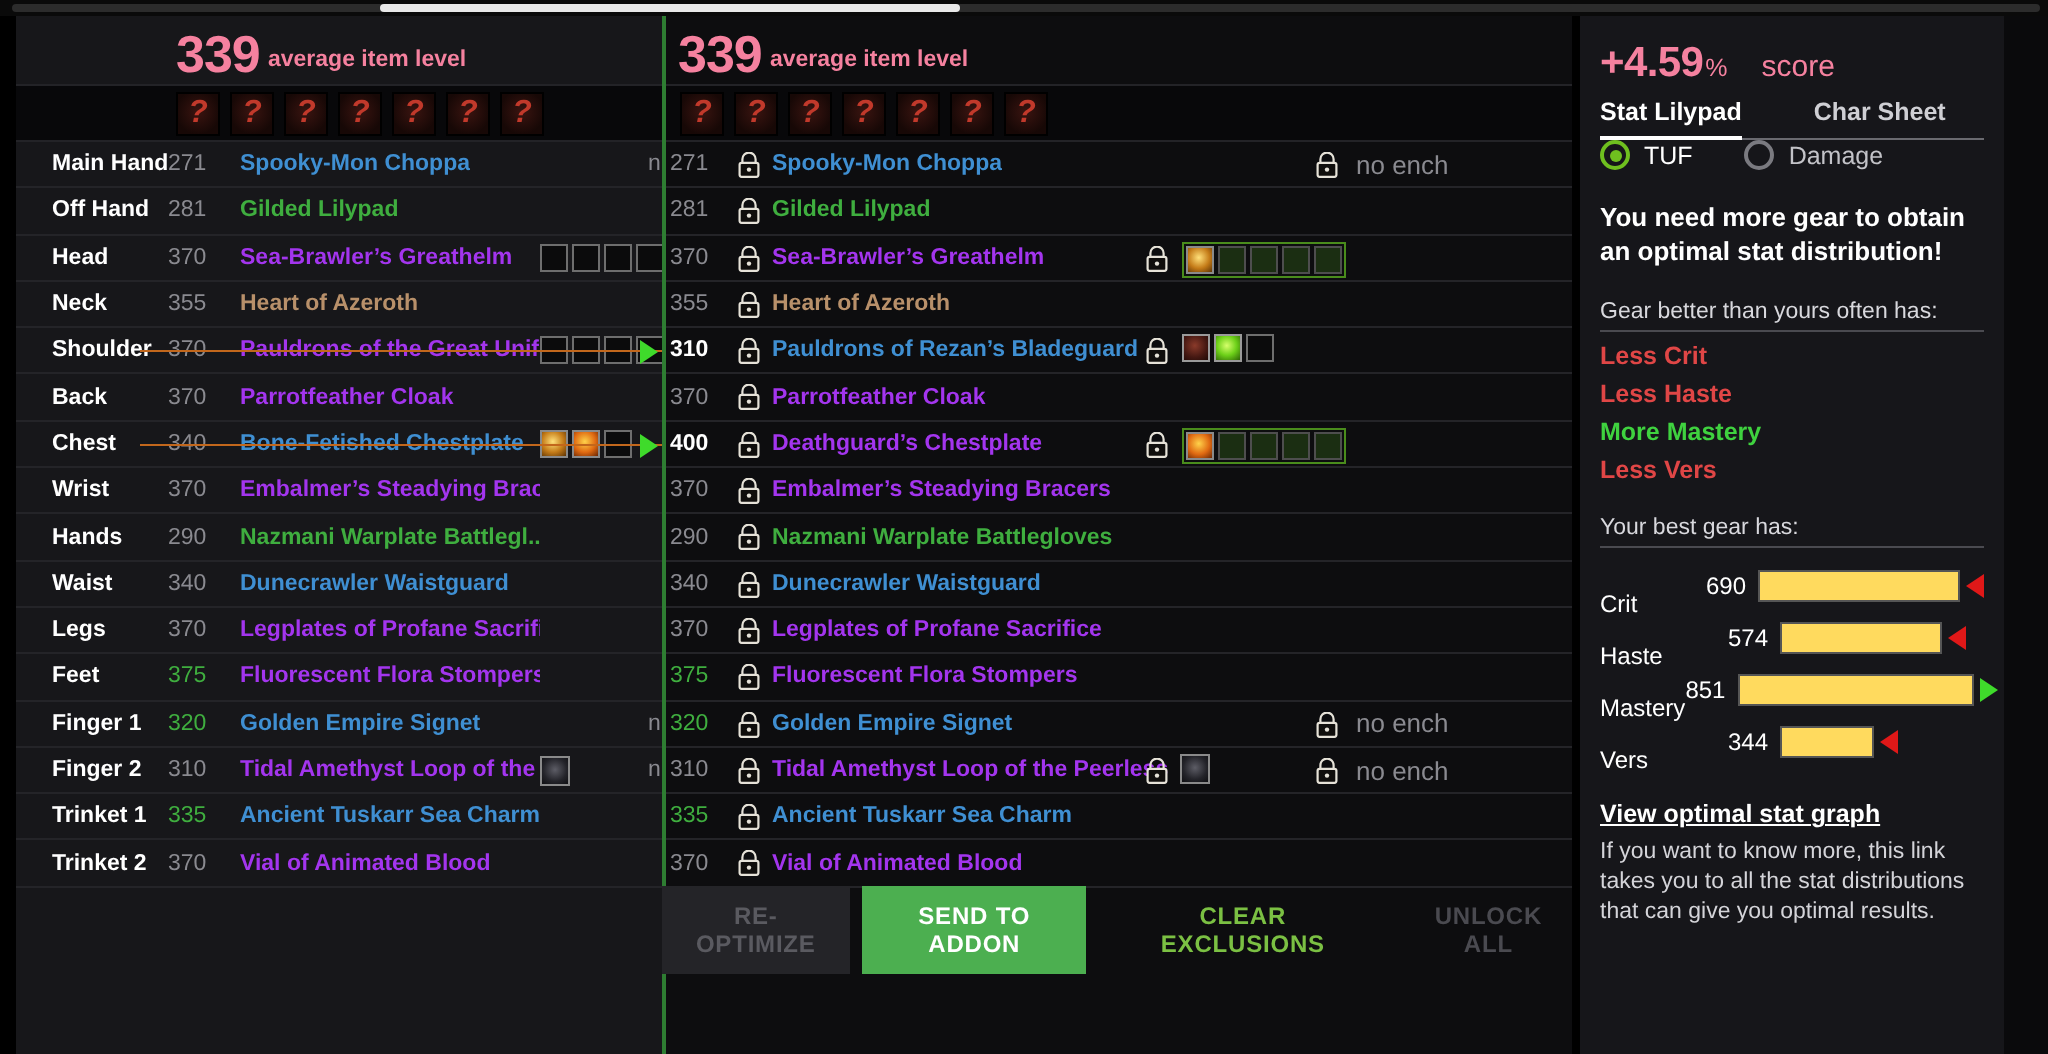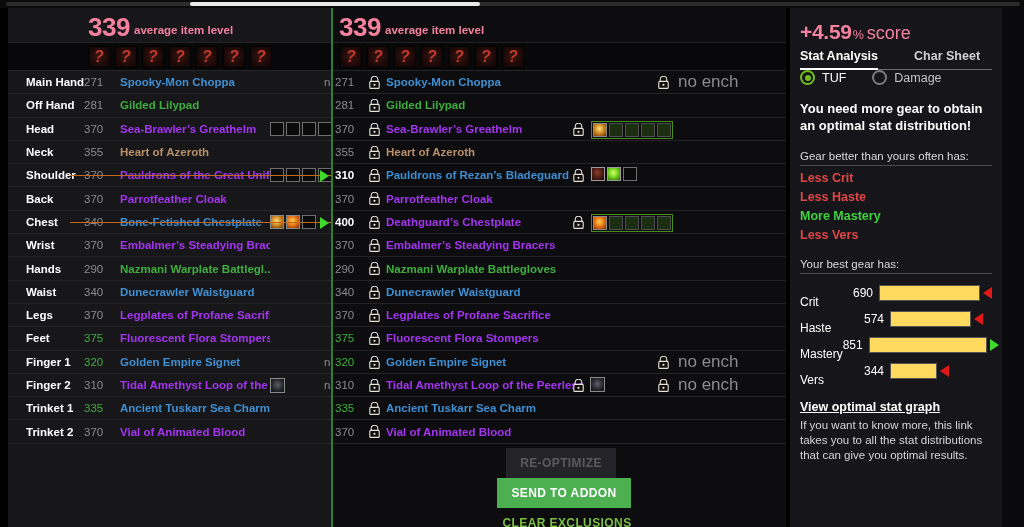--- a/index.html
+++ b/index.html
@@ -171,50 +171,50 @@
     width: 0; height: 0;
     border-left: 9px solid #3fdb2b;
     border-top: 6px solid transparent;
     border-bottom: 6px solid transparent;
   }
 
   
   .ench-lock { position: absolute; left: 325px; top: 5px; }
   .ench-text {
     position: absolute; left: 345px;
-    font-size: 17px; color: #8a8a90;
+    font-size: 13px; color: #8a8a90;
   }
 
   
   .cutoff {
     position: absolute; left: 316px; font-size: 11.5px; color: #8a8a90;
   }
 
   
   .btn-bar {
     position: absolute; left: 331px; top: 448px; width: 460px; height: 34px;
-    display: flex; align-items: center; flex-direction: column;
+    display: flex; align-items: center;
   }
   .btn {
     font-size: 12px; font-weight: bold; letter-spacing: 0.4px;
     padding: 8px 14px; border: none; cursor: pointer;
     font-family: "Liberation Sans", sans-serif;
   }
   .btn-disabled { background: #242428; color: #5a5a60; }
   .btn-primary { background: #4caf50; color: #ffffff; margin-left: 6px; }
   .btn-link { background: transparent; color: #7bc043; margin-left: 12px; }
   .btn-ghost { background: transparent; color: #4a4a50; margin-left: 10px; }
 
   
   .score-line { position: relative; height: 30px; padding-top: 12px; }
   .score-num {
     font-size: 21px; font-weight: bold; color: #f5819f; letter-spacing: -0.3px;
   }
   .score-suffix { font-size: 12.5px; color: #f5819f; margin-left: 1px; }
-  .score-word { font-size: 18px; color: #f5819f; margin-left: 3px; }
+  .score-word { font-size: 15px; color: #f5819f; margin-left: 17px; }
 
   .tabs {
     display: flex; margin-top: 8px;
     border-bottom: 1px solid #6a6a70;
     position: relative;
   }
   .tab {
     font-size: 12.5px; font-weight: bold; color: #cfcfd4;
     padding: 3px 0 5px 0; cursor: pointer;
   }
@@ -683,21 +683,21 @@
     <button class="btn btn-link">CLEAR EXCLUSIONS</button>
     <button class="btn btn-ghost">UNLOCK ALL</button>
   </div>
 
   <div class="side-panel">
     <div class="score-line">
       <span class="score-num">+4.59</span><span class="score-suffix">%</span><span class="score-word">score</span>
     </div>
 
     <div class="tabs">
-      <div class="tab active">Stat Analysis</div>
+      <div class="tab active">Stat Lilypad</div>
       <div class="tab">Char Sheet</div>
     </div>
 
     <div class="radios">
       <div class="radio on">
         <span class="dot"></span>
         <span class="lbl">TUF</span>
       </div>
       <div class="radio off">
         <span class="dot"></span>

